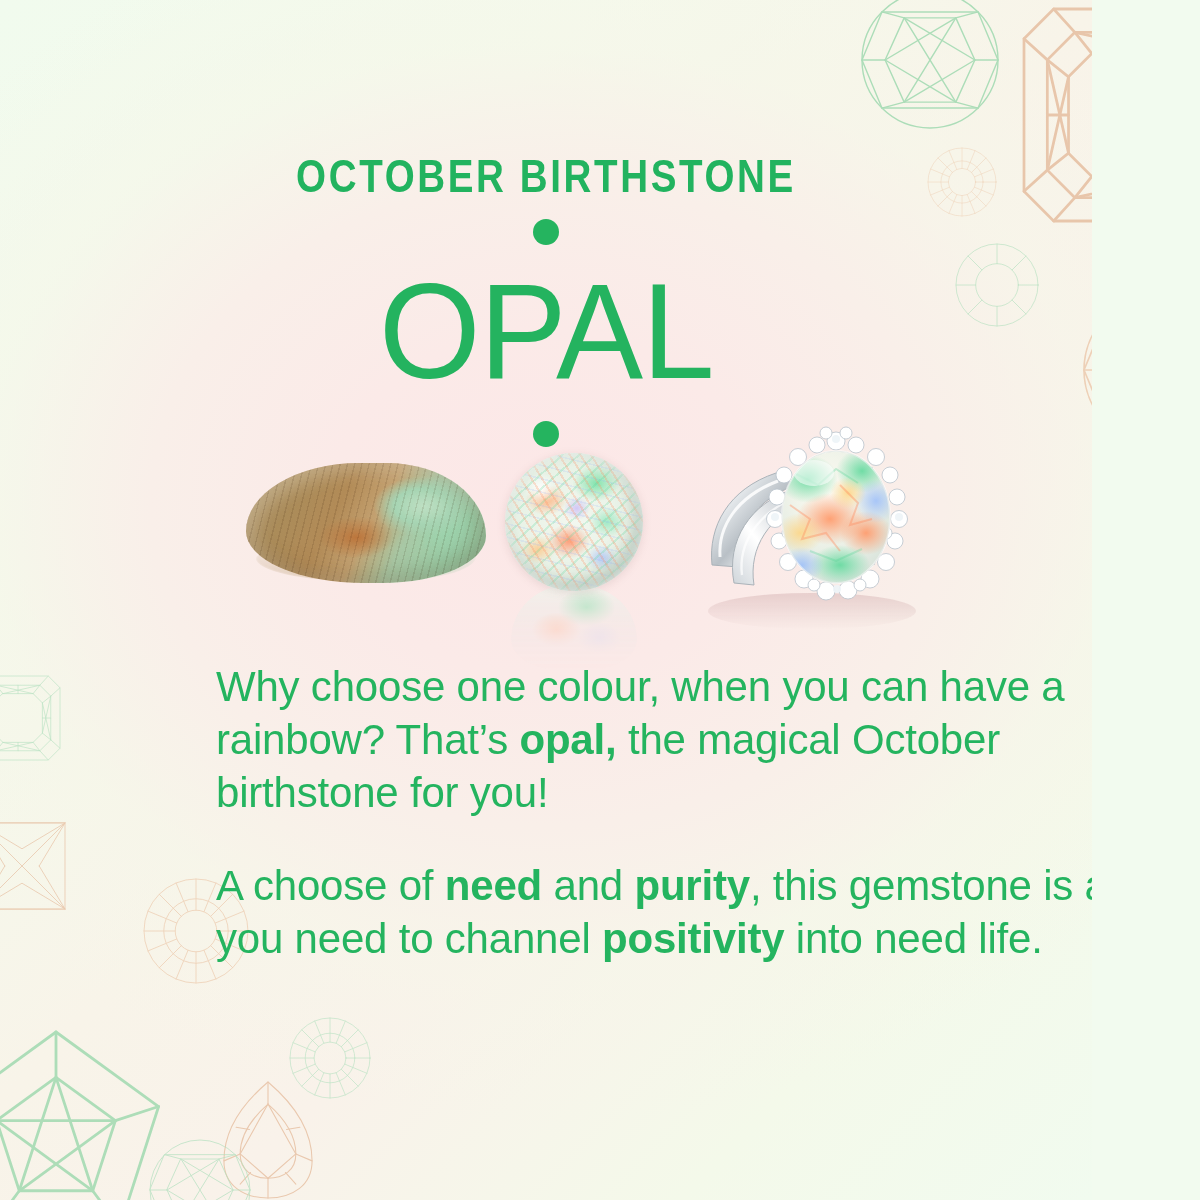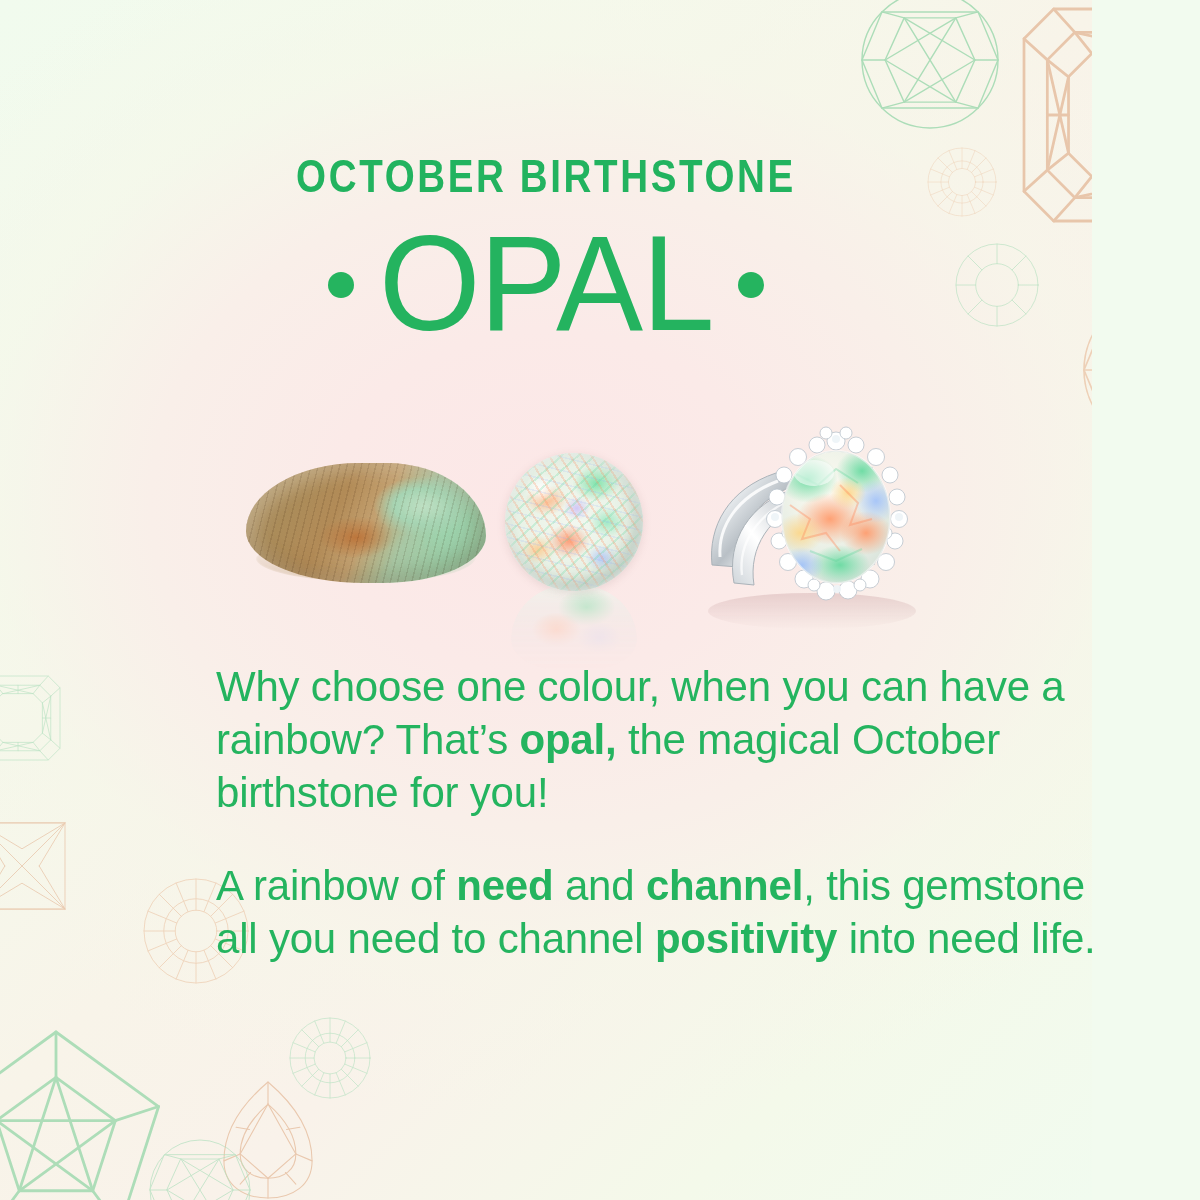--- a/index.html
+++ b/index.html
@@ -33,23 +33,24 @@
     color:#22b35f;
     transform:scaleX(0.82);
     white-space:nowrap;
     line-height:1;
   }
 
   .wordmark {
     margin-top:16px;
     display:flex;
     align-items:center;
-    justify-content:center;
+    justify-content:space-between;
     gap:18px;
     line-height:1;
+    flex-direction:column;
   }
   .dot {
     width:26px; height:26px; border-radius:50%;
     background:#25b45f;
     flex:0 0 auto;
     margin-top:4px;
   }
   .wordmark-text {
     font-family:"Liberation Sans", sans-serif;
     font-weight:400;
@@ -491,16 +492,16 @@
             <ellipse cx="124" cy="58" rx="20" ry="13" fill="#ffffff" opacity="0.55"></ellipse>
           </g>
           <ellipse cx="146" cy="102" rx="54" ry="66" fill="none" stroke="#ffffff" stroke-width="2" opacity="0.55"></ellipse>
         </g>
       </svg>
     </div>
   </div>
 
   <div class="copy">
     <p><span>Why choose one colour, when you can have a rainbow? That’s </span><b>opal,</b><span> the magical October birthstone for you!</span></p>
-    <p><span>A rainbow of </span><b>need</b><span> and </span><b>channel</b><span>, this gemstone is all you need to channel </span><b>positivity</b><span> into need life.</span></p>
+    <p><span>A choose of </span><b>need</b><span> and </span><b>purity</b><span>, this gemstone is all you need to channel </span><b>positivity</b><span> into need life.</span></p>
   </div>
 
 </div>
 
 </body></html>

